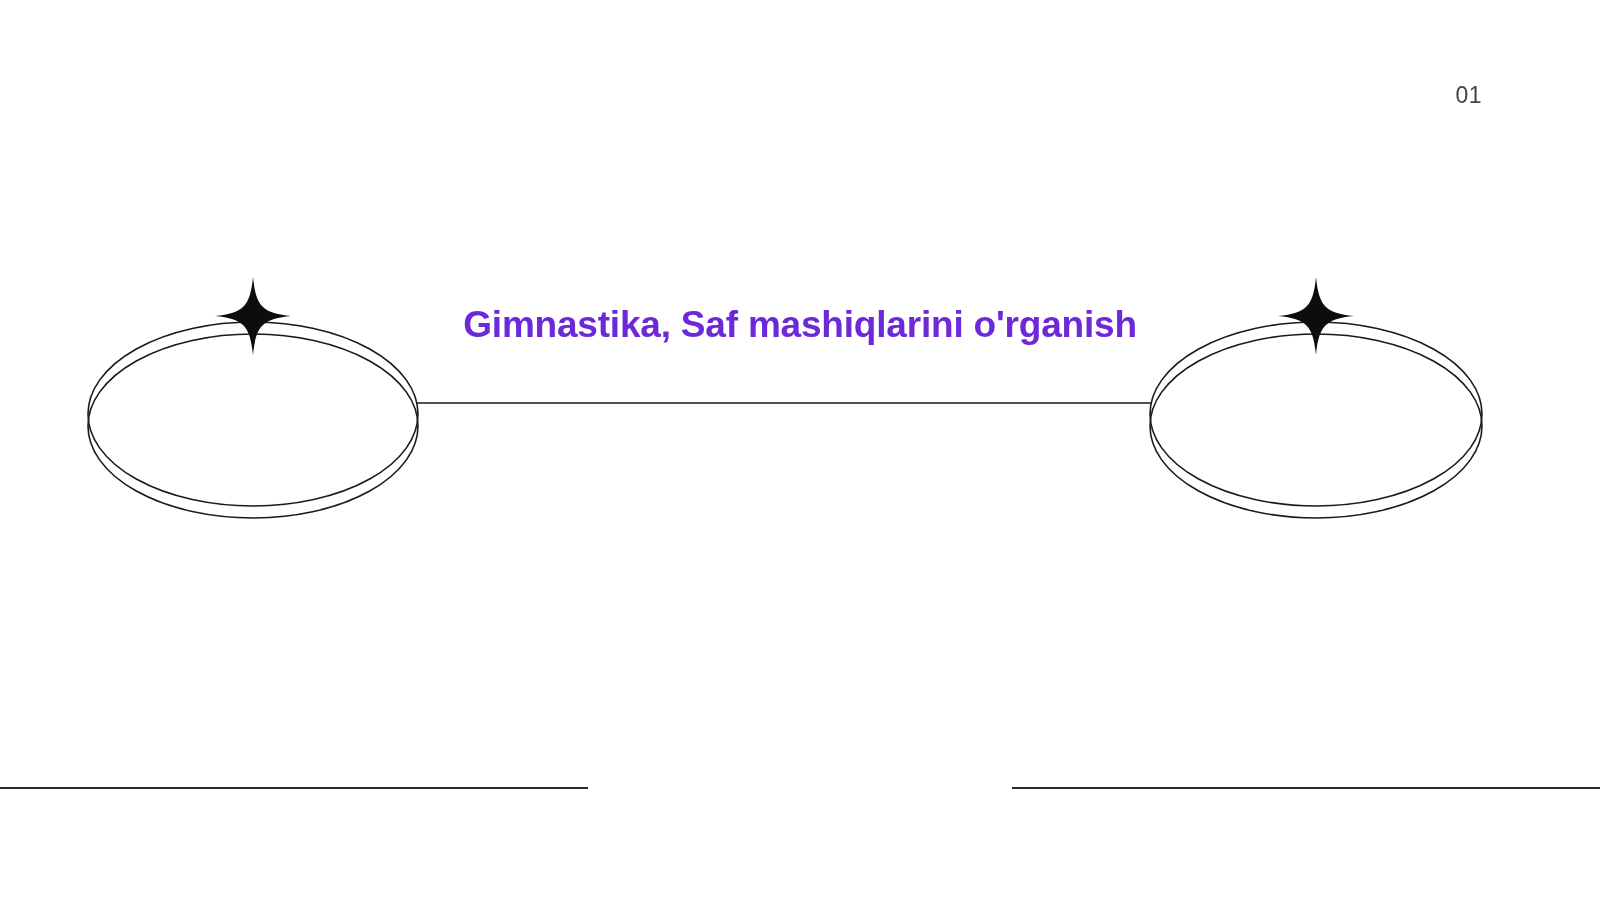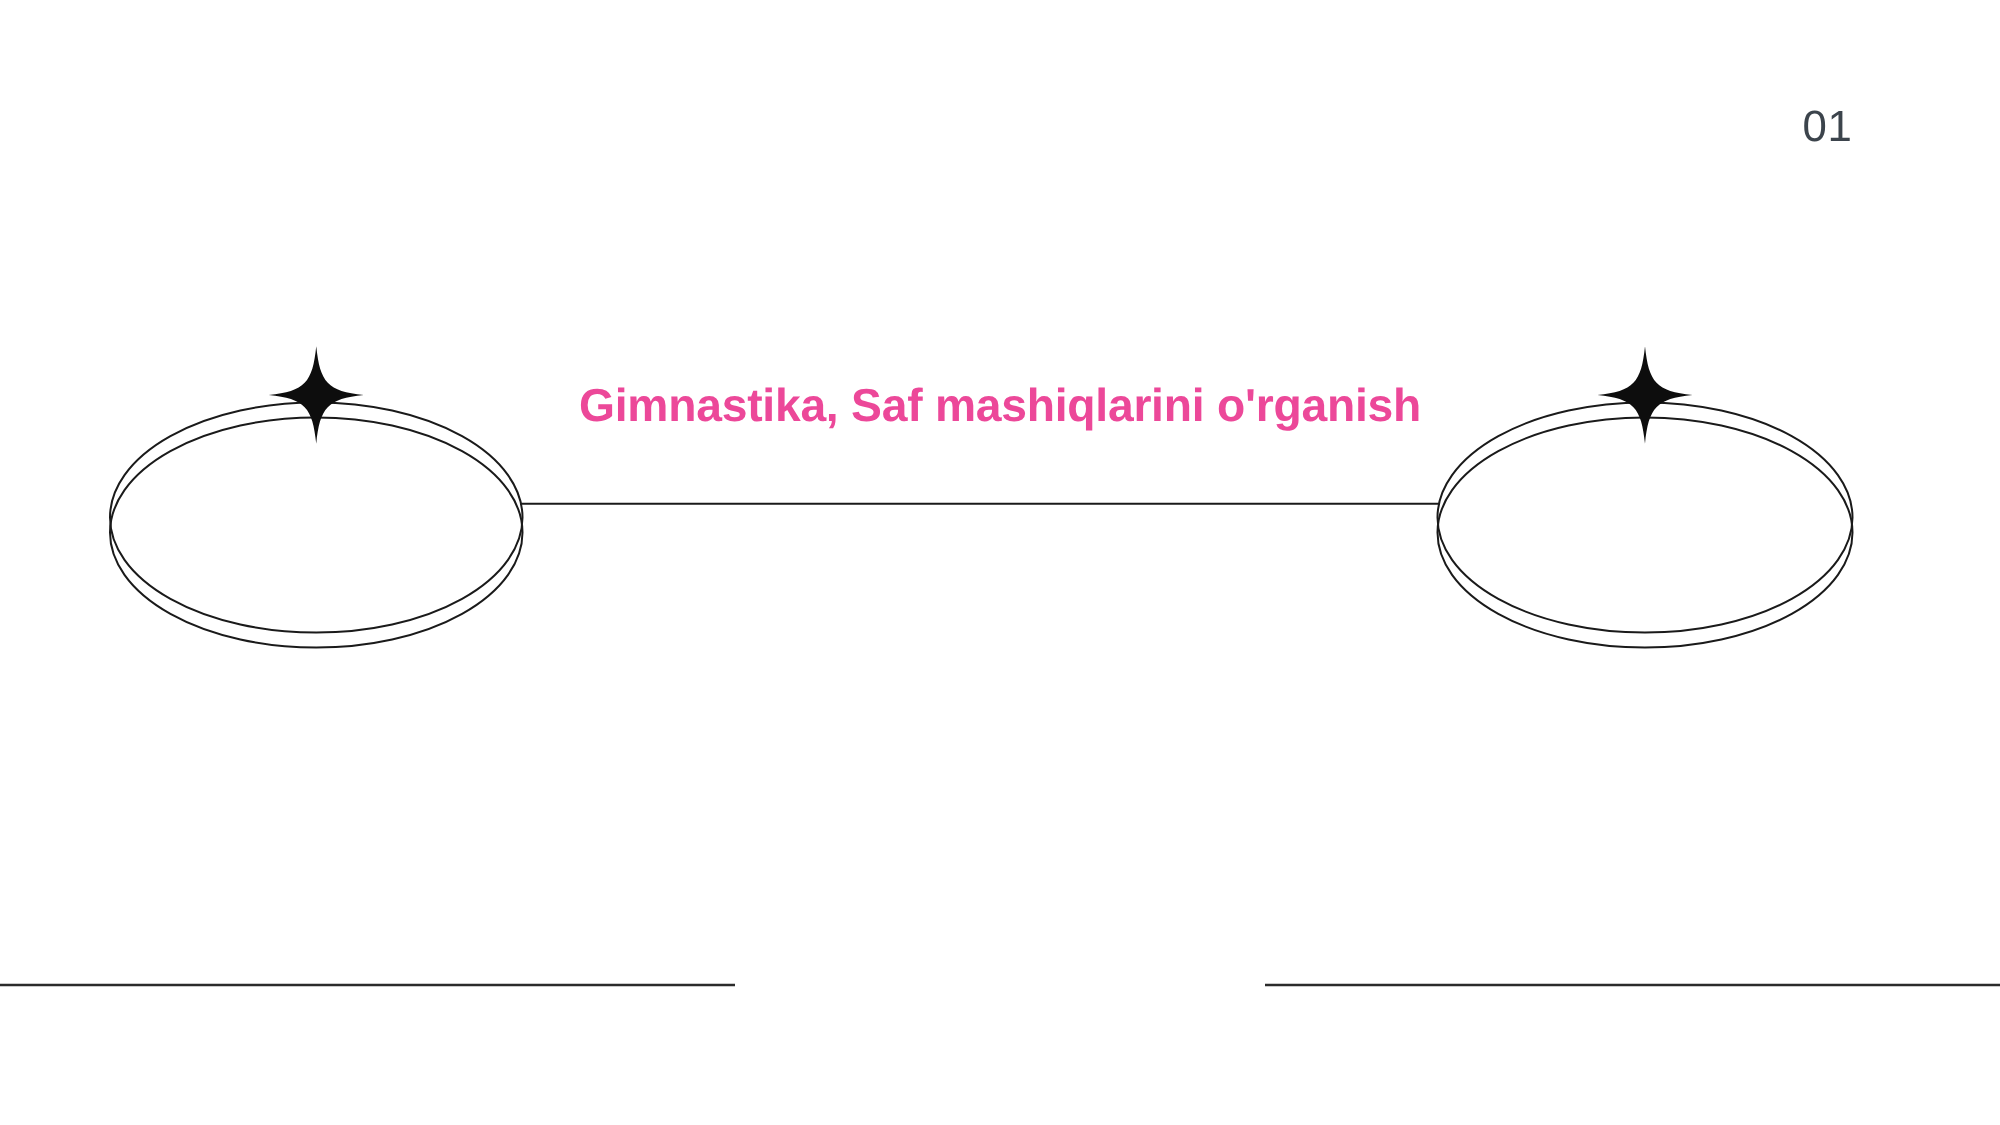--- a/index.html
+++ b/index.html
@@ -17,37 +17,37 @@
     position: relative;
     width: 1600px;
     height: 900px;
     background: #ffffff;
   }
   .page-number {
     position: absolute;
     right: 118px;
     top: 84px;
     font-family: "Liberation Sans", sans-serif;
-    font-size: 35px;
+    font-size: 23px;
     font-weight: 400;
     color: #3c444c;
     letter-spacing: 0.5px;
     line-height: 1;
     user-select: none;
   }
   .slide-title {
     position: absolute;
     left: 0;
     right: 0;
     top: 277px;
     text-align: center;
     font-family: "Liberation Sans", sans-serif;
     font-size: 37px;
     font-weight: 700;
-    color: #ec4899;
+    color: #6d28d9;
     letter-spacing: -0.2px;
     line-height: 46px;
     white-space: nowrap;
   }
   .deco-layer {
     position: absolute;
     left: 0;
     top: 0;
     width: 1600px;
     height: 900px;

